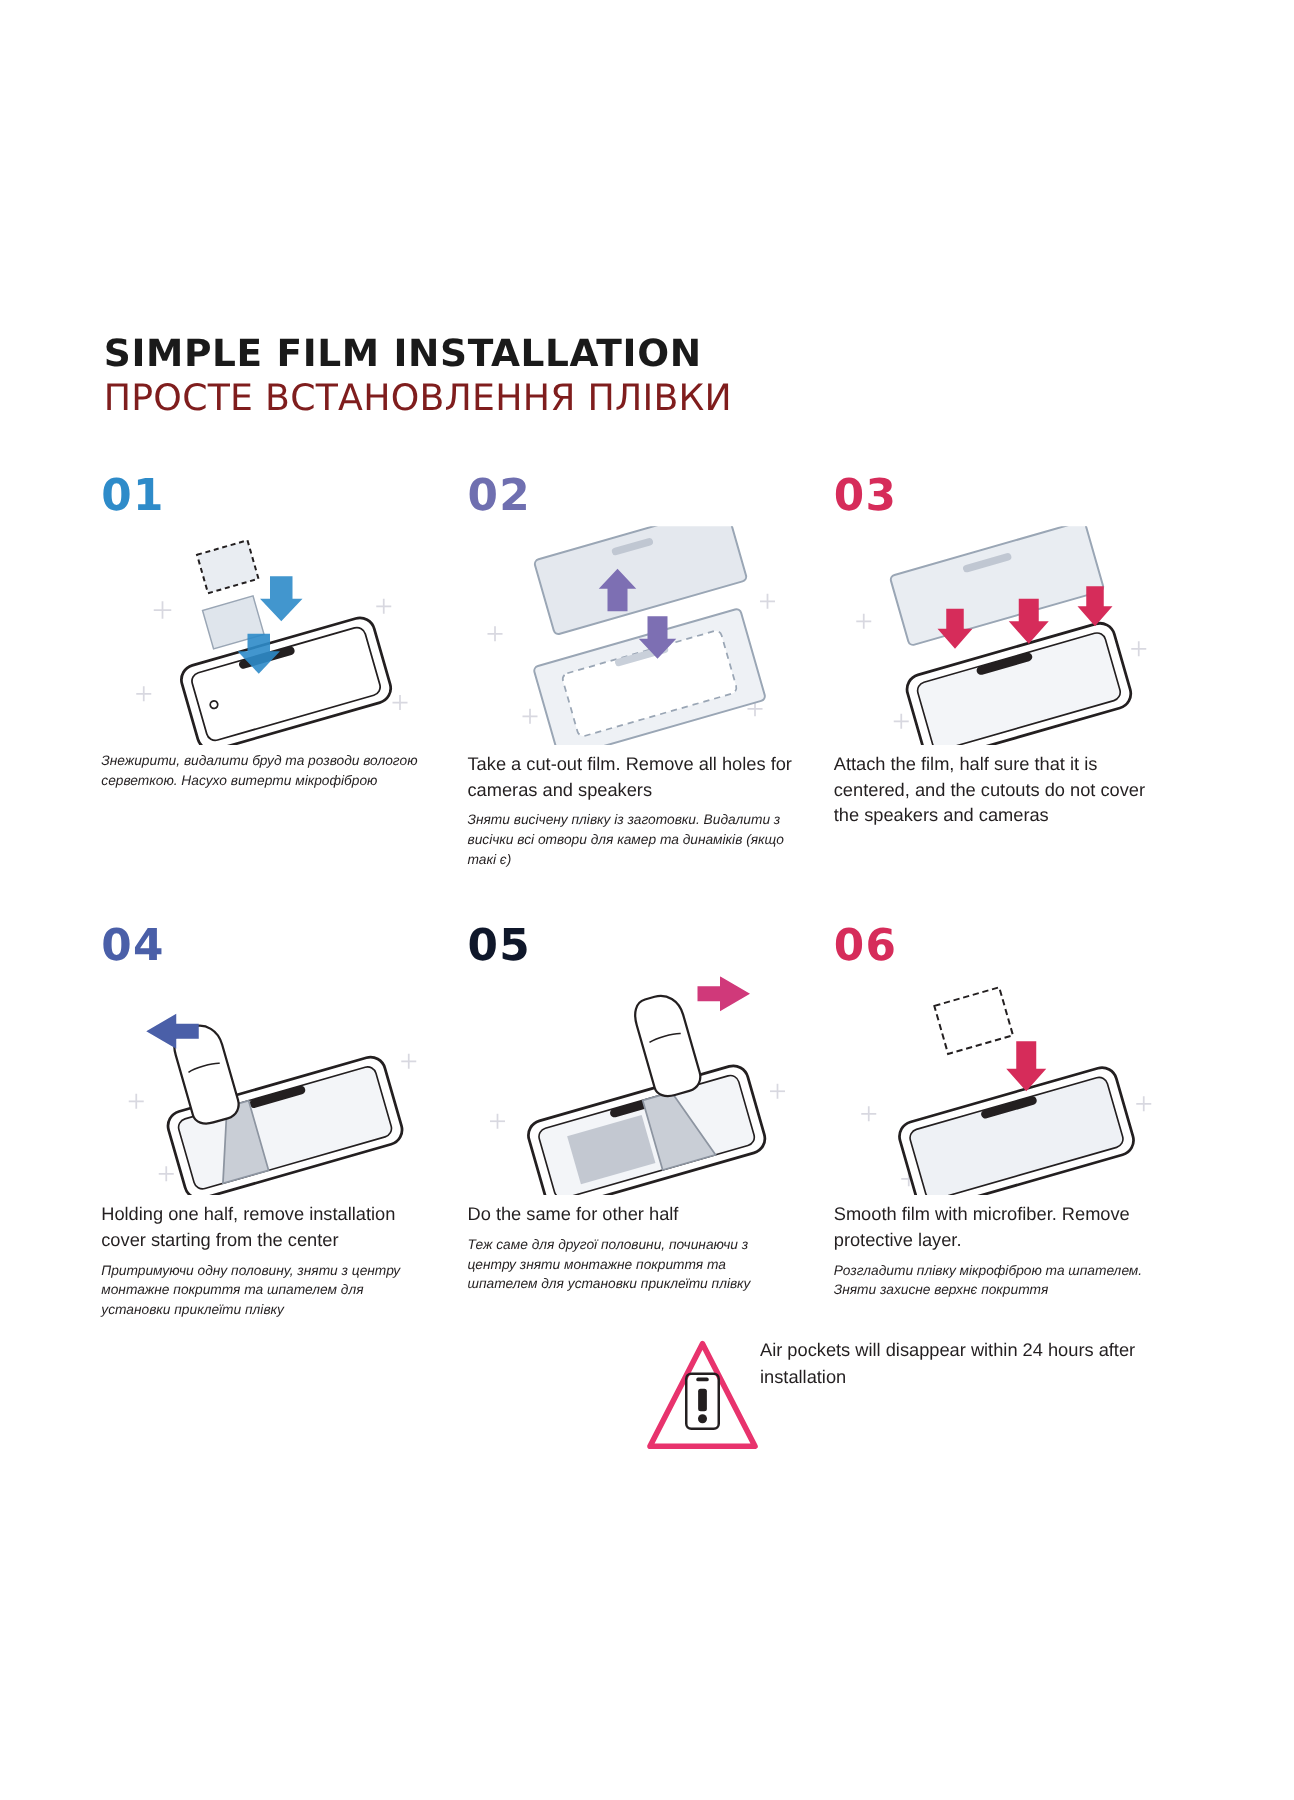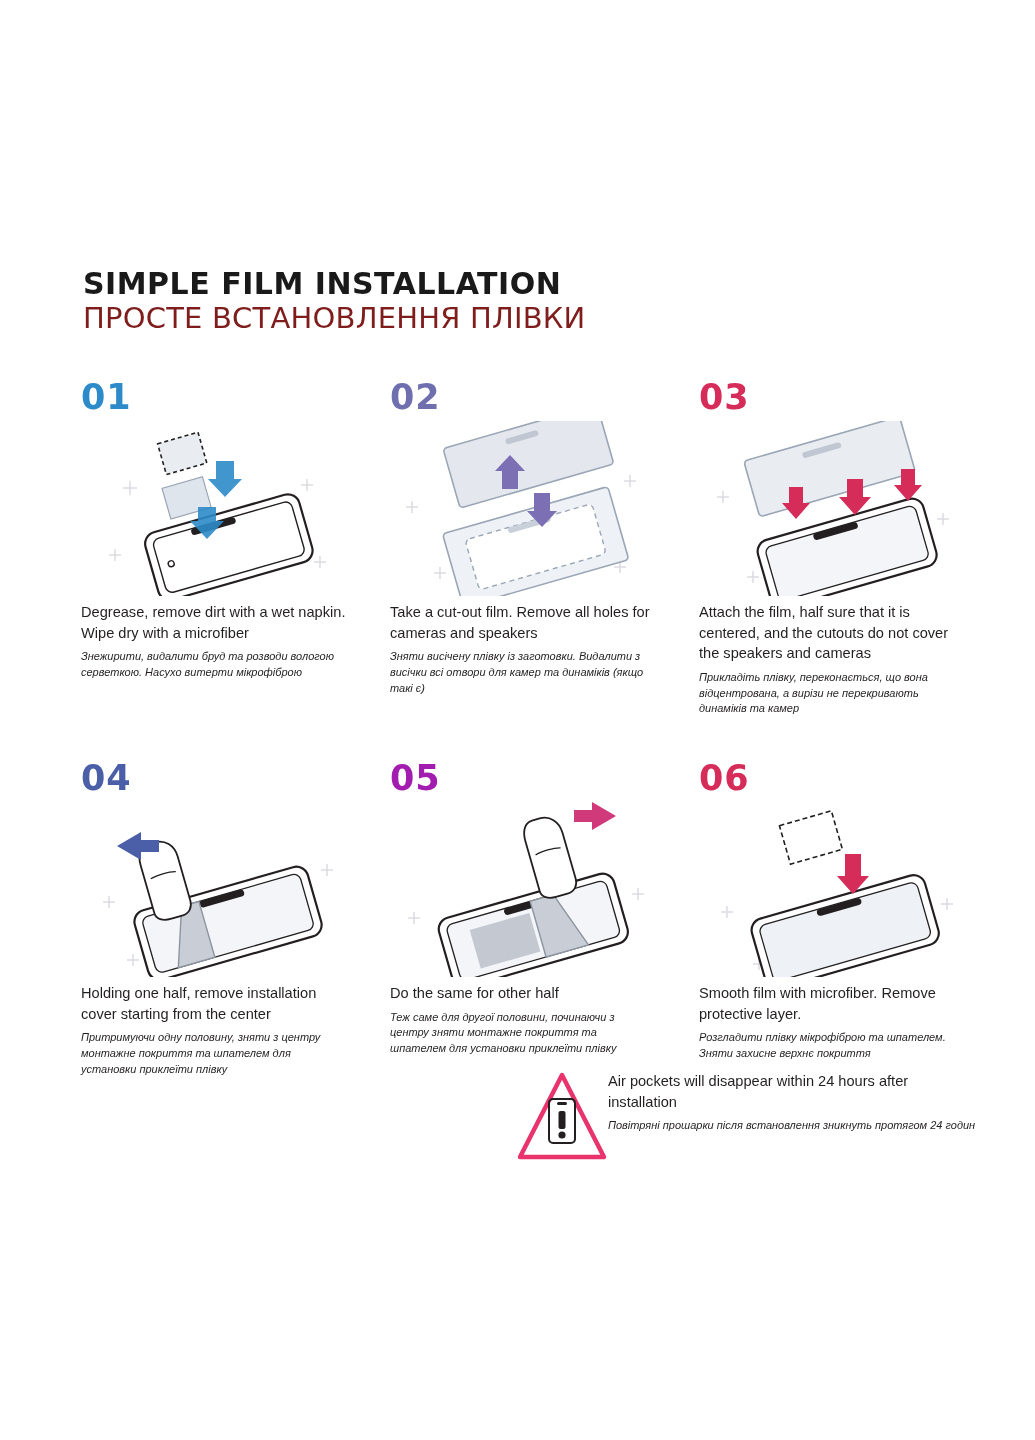--- a/index.html
+++ b/index.html
@@ -51,21 +51,20 @@
 
   .grid {
     position: absolute;
     left: 75px;
     top: 380px;
     width: 880px;
   }
   .row {
     display: flex;
     flex-direction: row;
-    gap: 16px;
   }
   .cell {
     width: 293px;
     box-sizing: border-box;
     padding-right: 22px;
     position: relative;
   }
   .num {
     font-family: "DejaVu Sans", sans-serif;
     font-weight: bold;
@@ -163,21 +162,20 @@
               <rect x="112" y="8" width="42" height="32" fill="#e9edf2" stroke="#231f20" stroke-width="1.6" stroke-dasharray="4 3"></rect>
               <rect x="104" y="52" width="42" height="32" fill="#dfe5ec" stroke="#9aa6b5" stroke-width="1.2"></rect>
             </g>
 
             <g fill="#2e8bc9">
               <path d="M141 40 L159 40 L159 58 L167 58 L150 76 L133 58 L141 58 Z" opacity="0.9"></path>
               <path d="M123 86 L141 86 L141 100 L149 100 L132 118 L115 100 L123 100 Z" opacity="0.9"></path>
             </g>
           </svg>
         </div>
-        <p class="txt-en">Degrease, remove dirt with a wet napkin. Wipe dry with a microfiber</p>
         <p class="txt-uk">Знежирити, видалити бруд та розводи вологою серветкою. Насухо витерти мікрофіброю</p>
       </div>
 
       <div class="cell">
         <div class="num" style="color:#6f6fb0">02</div>
         <div class="art">
           <svg width="280" height="175" viewBox="0 0 280 175">
             <g class="spark">
               <line x1="28" y1="80" x2="28" y2="92"></line>
                 <line x1="22" y1="86" x2="34" y2="86"></line>
@@ -243,21 +241,20 @@
             </g>
 
             <g fill="#d62c5a">
               <path d="M96 66 L110 66 L110 82 L117 82 L103 98 L89 82 L96 82 Z"></path>
               <path d="M154 58 L170 58 L170 76 L178 76 L162 94 L146 76 L154 76 Z"></path>
               <path d="M208 48 L222 48 L222 64 L229 64 L215 80 L201 64 L208 64 Z"></path>
             </g>
           </svg>
         </div>
         <p class="txt-en">Attach the film, half sure that it is centered, and the cutouts do not cover the speakers and cameras</p>
-        <p class="txt-uk">Прикладіть плівку, переконається, що вона відцентрована, а вирізи не перекривають динаміків та камер</p>
       </div>
     </div>
 
     <div class="row row2">
 
       <div class="cell">
         <div class="num" style="color:#4a5fa8">04</div>
         <div class="art">
           <svg width="280" height="175" viewBox="0 0 280 175">
             <g class="spark">
@@ -289,21 +286,21 @@
             <g fill="#4a5fa8">
               <path d="M76 56 L76 44 L58 44 L58 36 L34 50 L58 64 L58 56 Z" transform="translate(8,-6)"></path>
             </g>
           </svg>
         </div>
         <p class="txt-en">Holding one half, remove installation cover starting from the center</p>
         <p class="txt-uk">Притримуючи одну половину, зняти з центру монтажне покриття та шпателем для установки приклеїти плівку</p>
       </div>
 
       <div class="cell">
-        <div class="num" style="color:#a21caf">05</div>
+        <div class="num" style="color:#0f172a">05</div>
         <div class="art">
           <svg width="280" height="175" viewBox="0 0 280 175">
             <g class="spark">
               <line x1="30" y1="110" x2="30" y2="122"></line>
                 <line x1="24" y1="116" x2="36" y2="116"></line>
               <line x1="254" y1="86" x2="254" y2="98"></line>
                 <line x1="248" y1="92" x2="260" y2="92"></line>
               <line x1="70" y1="158" x2="70" y2="170"></line>
                 <line x1="64" y1="164" x2="76" y2="164"></line>
             </g>
@@ -378,17 +375,16 @@
       <svg width="92" height="96" viewBox="0 0 92 96">
         <path d="M46 6 L88 88 L4 88 Z" fill="none" stroke="#e8336d" stroke-width="4.5" stroke-linejoin="round"></path>
         <rect x="33" y="30" width="26" height="44" rx="4" fill="none" stroke="#231f20" stroke-width="2"></rect>
         <rect x="41" y="33" width="10" height="3" rx="1.5" fill="#231f20"></rect>
         <rect x="42.5" y="42" width="7" height="18" rx="2" fill="#231f20"></rect>
         <circle cx="46" cy="66" r="3.6" fill="#231f20"></circle>
       </svg>
     </div>
     <div class="warning-text">
       <p class="txt-en">Air pockets will disappear within 24 hours after installation</p>
-      <p class="txt-uk">Повітряні прошарки після встановлення зникнуть протягом 24 годин</p>
     </div>
   </div>
 
 </div>
 
 </body></html>

